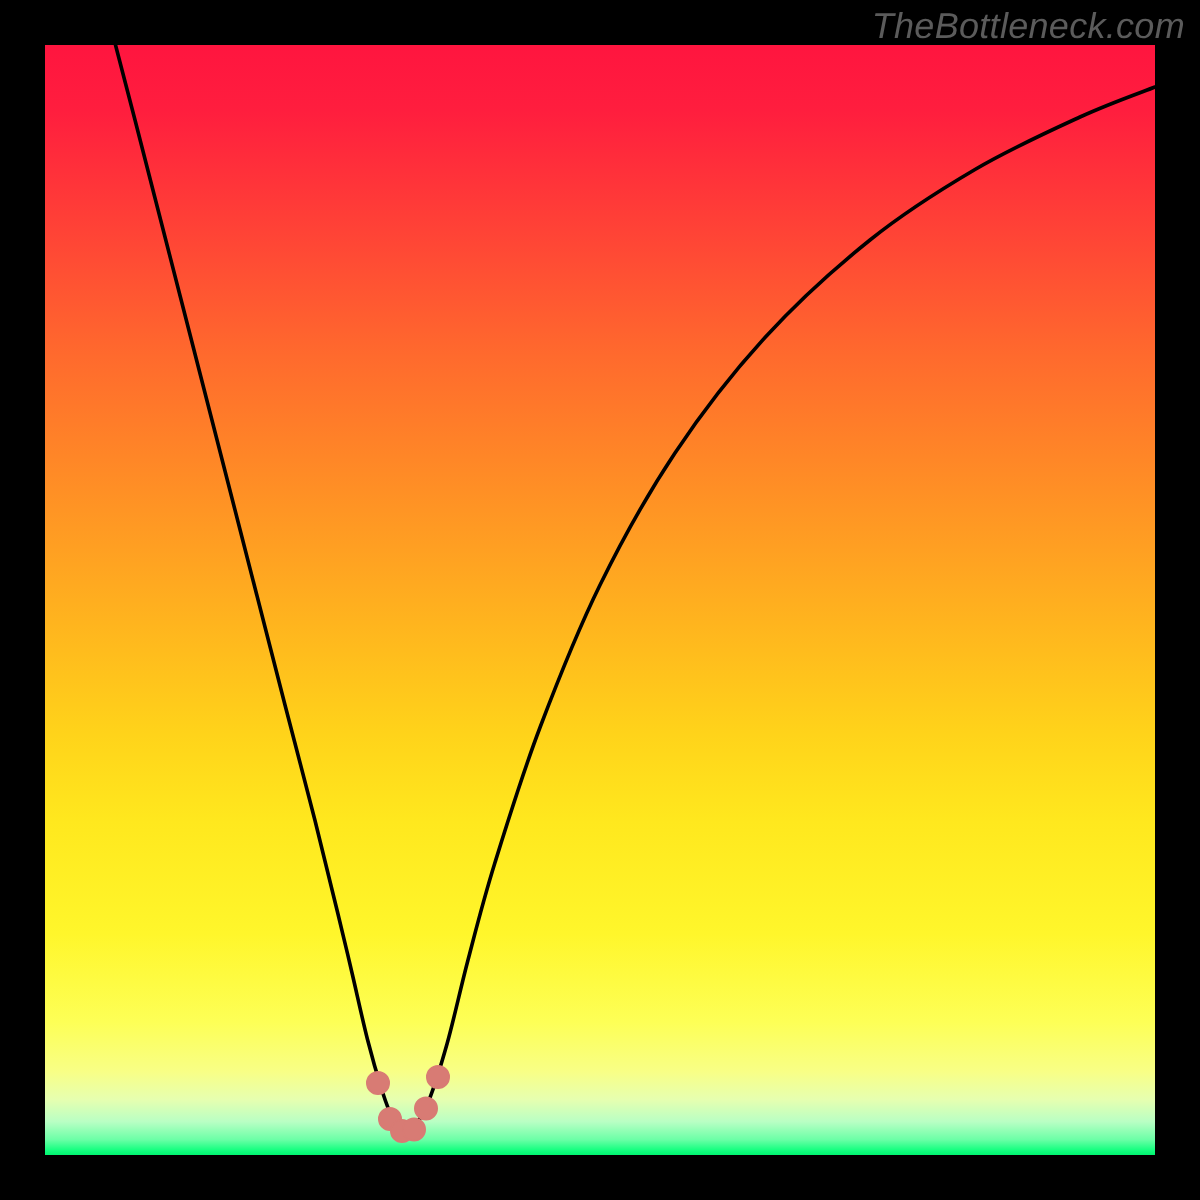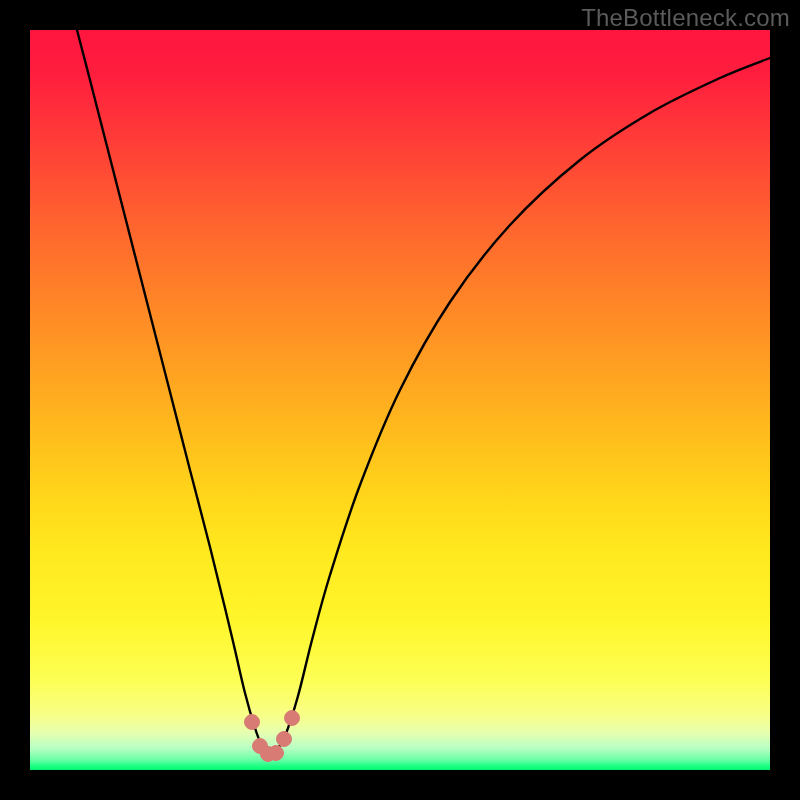--- a/index.html
+++ b/index.html
@@ -11,20 +11,21 @@
     background: #000;
     font-family: Arial, Helvetica, sans-serif;
   }
   .frame {
     position: absolute;
     top: 0;
     left: 0;
     width: 800px;
     height: 800px;
     background: #000;
+    font-style: italic;
   }
   .plot-area {
     position: absolute;
     top: 30px;
     left: 30px;
     width: 740px;
     height: 740px;
     background: linear-gradient(
       to bottom,
       #ff153f 0%,

